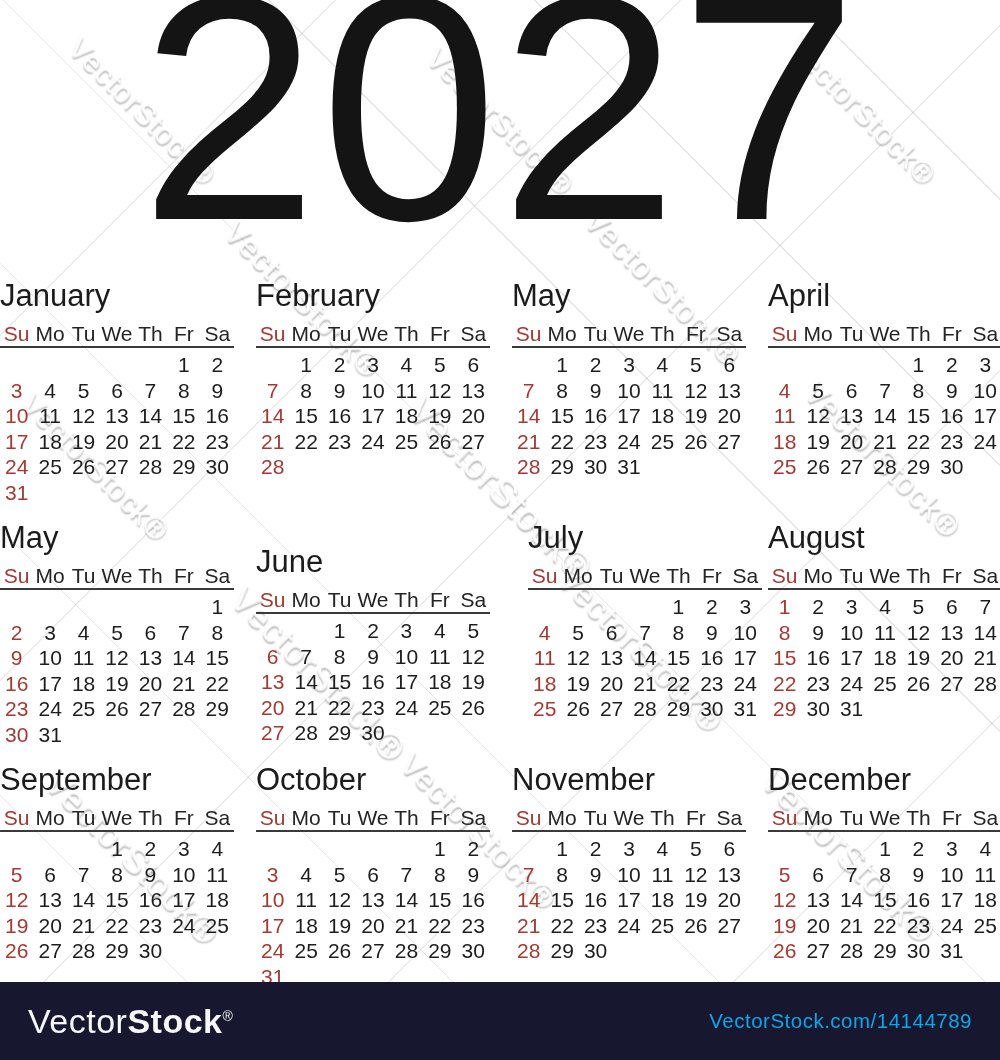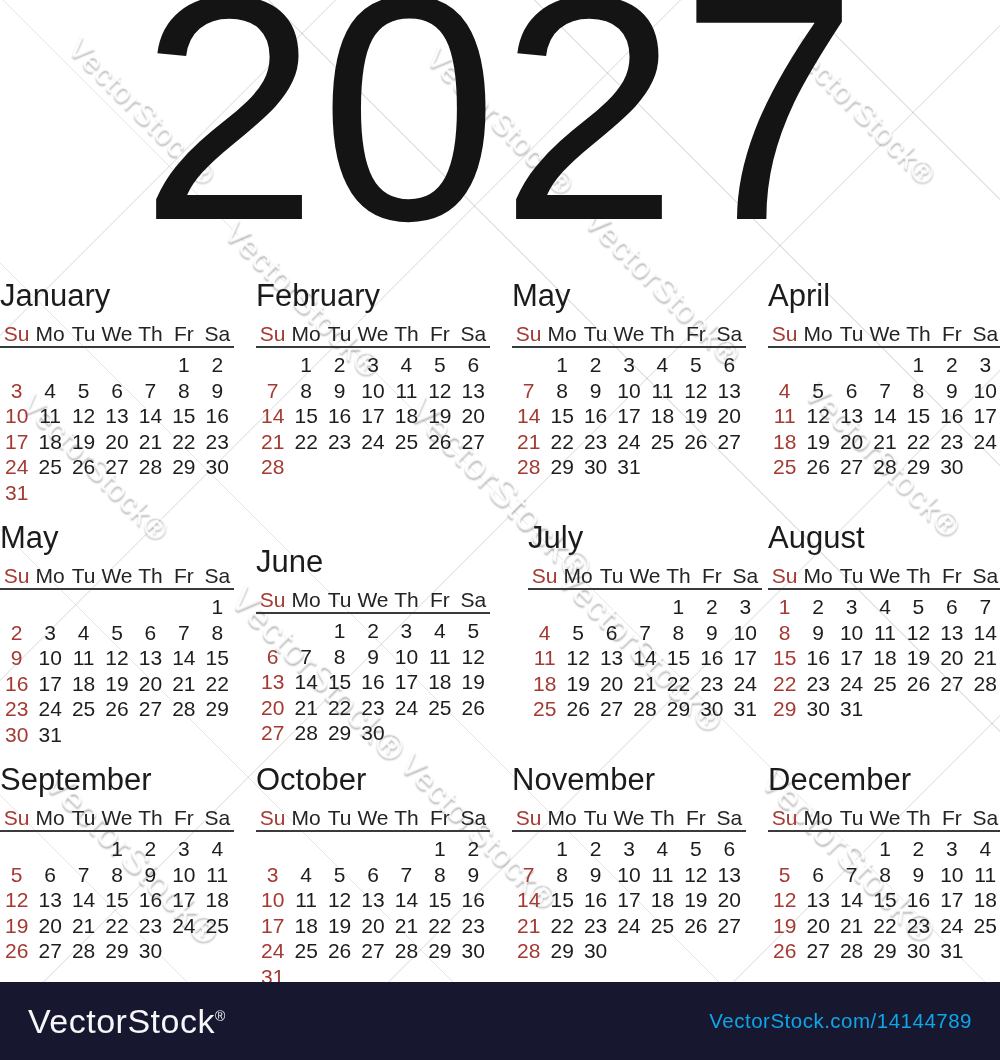--- a/index.html
+++ b/index.html
@@ -47,21 +47,21 @@
   }
   .cell { text-align:center; }
   .sun { color:var(--red,#a43a32); }
   .bar {
     position:absolute; left:0; top:982px; width:1000px; height:78px;
     background:var(--bar-bg,#171830);
     display:flex; align-items:center; justify-content:space-between;
     box-sizing:border-box; padding:0 28px;
   }
   .logo { color:#f7f7fa; font-size:34px; font-weight:400; letter-spacing:0.5px; }
-  .logo b { font-weight:400; }
+  .logo b { font-weight:700; }
   .logo sup { font-size:14px; font-weight:400; vertical-align:super; }
   .url { color:#0ea5e9; font-size:20.5px; letter-spacing:0.5px; }
 </style>
 </head>
 <body>
 
 <div class="page">
   <div class="wm-lines"></div>
   <div id="wm-layer">
       <span class="wm" style="left: 142px; top: 112px; font-size: 30px;">VectorStock®</span>

